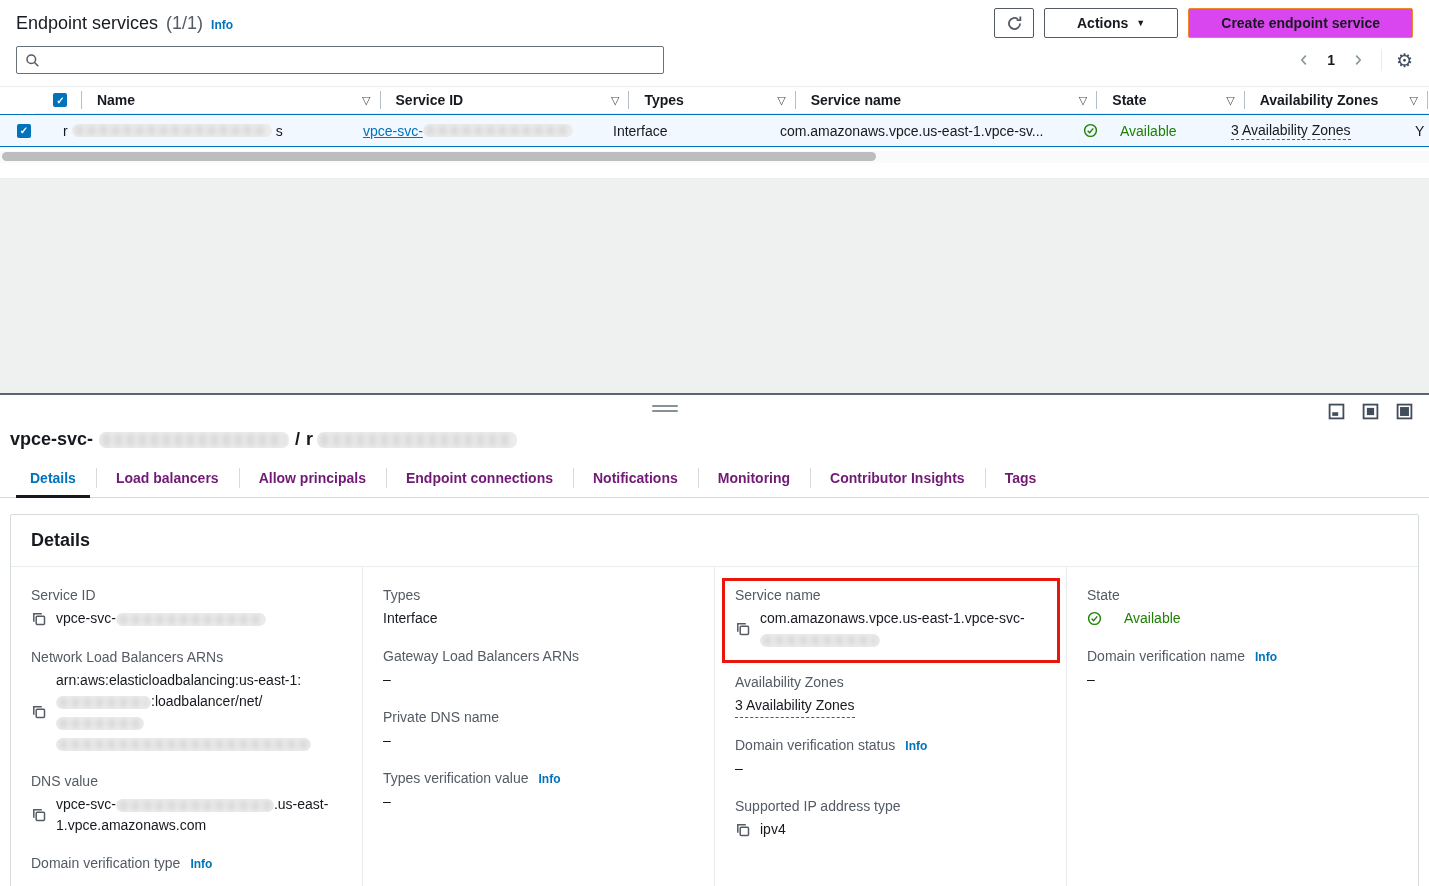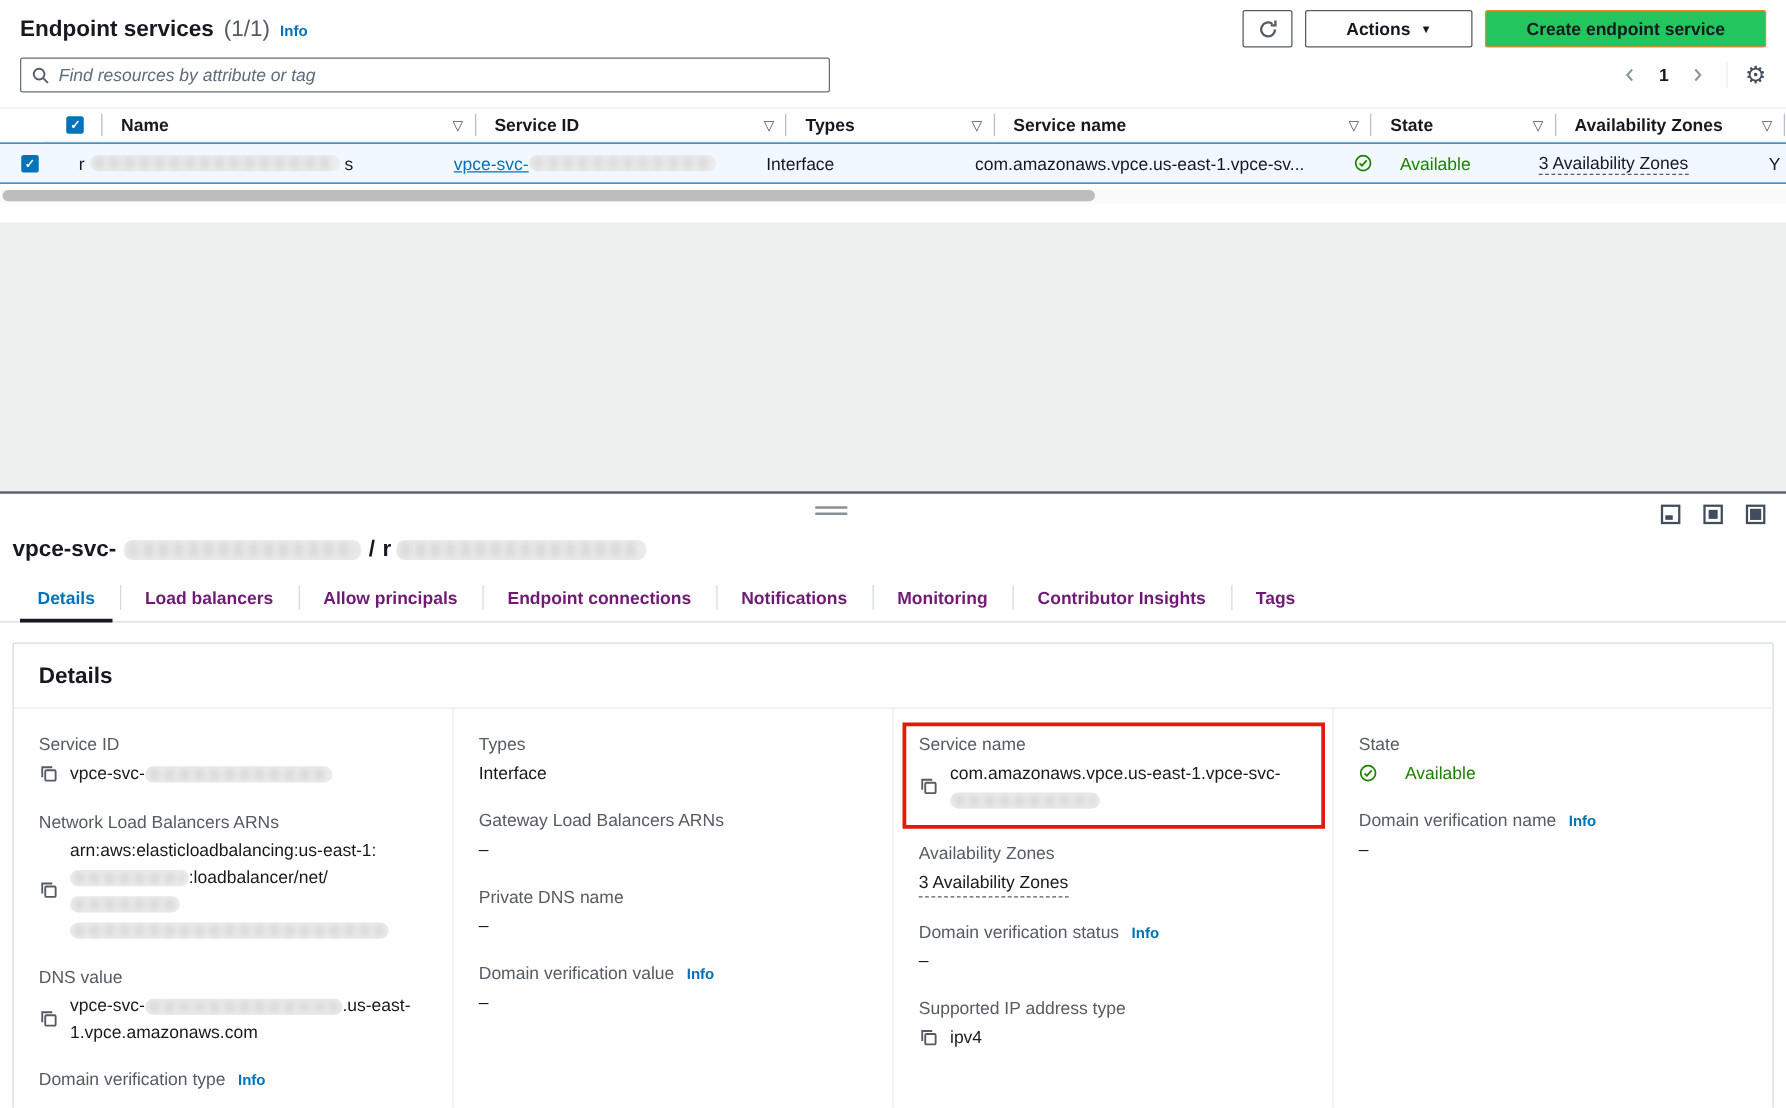--- a/index.html
+++ b/index.html
@@ -2,29 +2,29 @@
 <html><head>
 <meta charset="utf-8">
 <style>
   * { margin:0; padding:0; box-sizing:border-box; }
   html,body { width:1429px; height:886px; overflow:hidden; background:#fff;
     font-family:"Liberation Sans","DejaVu Sans",sans-serif; font-size:14px; color:#16191f; }
 
   
   .header-bar { display:flex; justify-content:space-between; align-items:center; padding:8px 16px 0; }
   .title-group { display:flex; align-items:baseline; gap:8px; }
-  .page-title { font-size:18px; font-weight:700; }
+  .page-title { font-size:18px; font-weight:400; }
   .page-count { font-size:18px; color:#545b64; font-weight:400; }
   .info { color:#0073bb; font-weight:700; font-size:12px; cursor:pointer; }
   .header-actions { display:flex; gap:10px; }
   .btn { height:30px; background:#fff; border:1px solid #545b64; border-radius:2px;
          font-weight:700; font-size:14px; color:#16191f; padding:0 32px; cursor:pointer;
          display:flex; align-items:center; gap:8px; font-family:inherit; }
   .btn.icon-only { width:40px; justify-content:center; padding:0; color:#545b64; }
-  .btn.primary { background:#22c55e; border-color:#f0862b; }
+  .btn.primary { background:#d946ef; border-color:#f0862b; }
   .caret { font-size:9px; color:#16191f; }
 
   
   .toolbar { display:flex; justify-content:space-between; align-items:center; margin:8px 16px 0; }
   .search-box { width:648px; height:28px; border:1px solid #687078; border-radius:2px;
     display:flex; align-items:center; padding:0 8px; gap:7px; background:#fff; }
   .search-box svg { flex:none; color:#545b64; }
   .search-box input { border:none; outline:none; flex:1; font-style:italic; font-size:14px;
     color:#16191f; background:transparent; font-family:inherit; }
   .search-box input::placeholder { color:#5f6b7a; font-style:italic; }
@@ -121,21 +121,20 @@
     </button>
   </div>
 </div>
 
 <div class="toolbar">
   <div class="search-box">
     <svg width="15" height="15" viewBox="0 0 16 16">
         <circle cx="6.7" cy="6.7" r="4.6" fill="none" stroke="currentColor" stroke-width="1.6"></circle>
         <line x1="10.2" y1="10.2" x2="14.2" y2="14.2" stroke="currentColor" stroke-width="1.6"></line>
       </svg>
-    <input placeholder="Find resources by attribute or tag" style="">
   </div>
   <div class="pagination">
     <button class="pg-btn">
       <svg width="14" height="14" viewBox="0 0 16 16">
           <polyline points="10,3 5.5,8 10,13" fill="none" stroke="currentColor" stroke-width="1.8"></polyline>
         </svg>
     </button>
     <button class="pg-num">1</button>
     <button class="pg-btn">
       <svg width="14" height="14" viewBox="0 0 16 16">
@@ -333,21 +332,21 @@
             </div>
         </div>
         <div class="field">
           <div class="flabel">Private DNS name</div>
           <div class="fval">
               <span class="vtext">–</span>
             </div>
         </div>
         <div class="field">
           <div class="flabel">
-              <span>Domain verification value</span>
+              <span>Types verification value</span>
               <span class="info">Info</span>
             </div>
           <div class="fval">
               <span class="vtext">–</span>
             </div>
         </div>
       </div>
 
       <div class="col">
         <div class="annotated">

